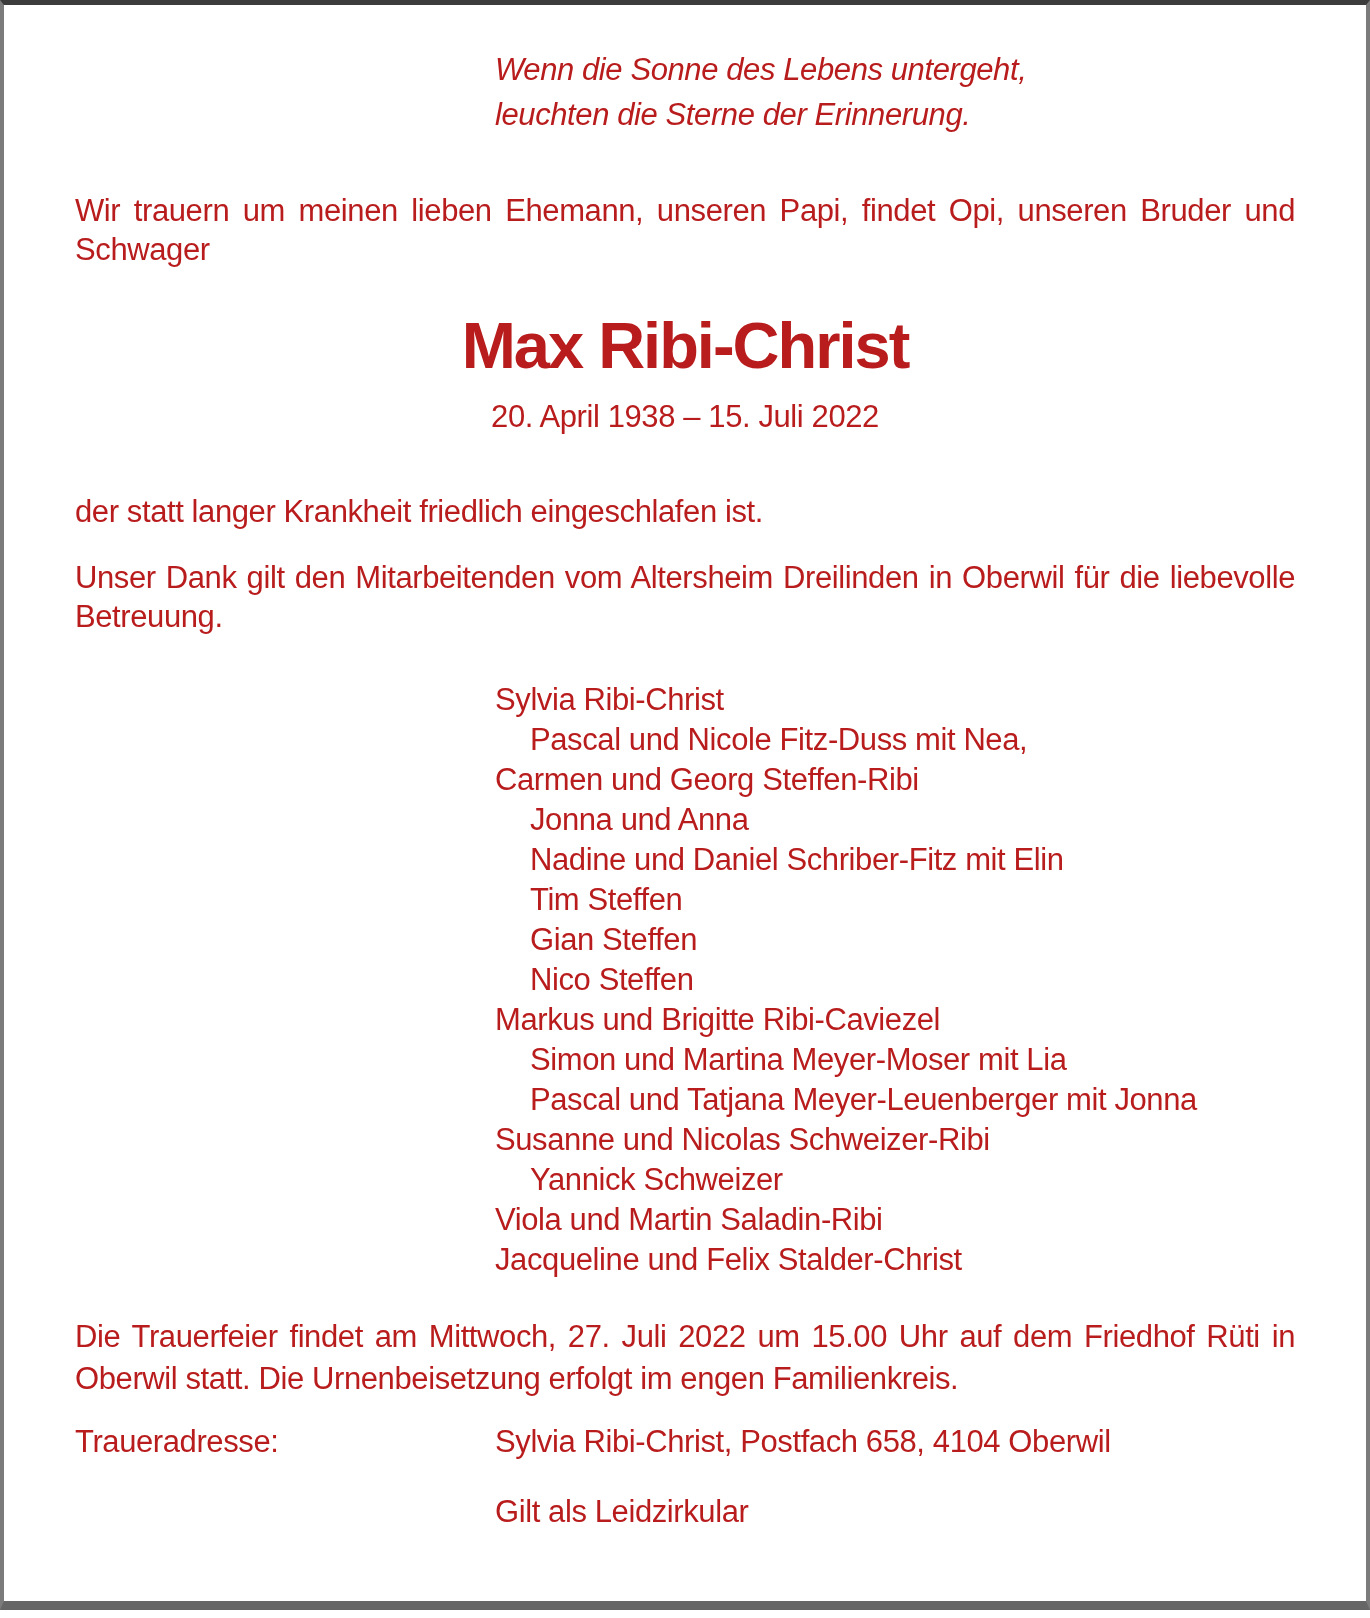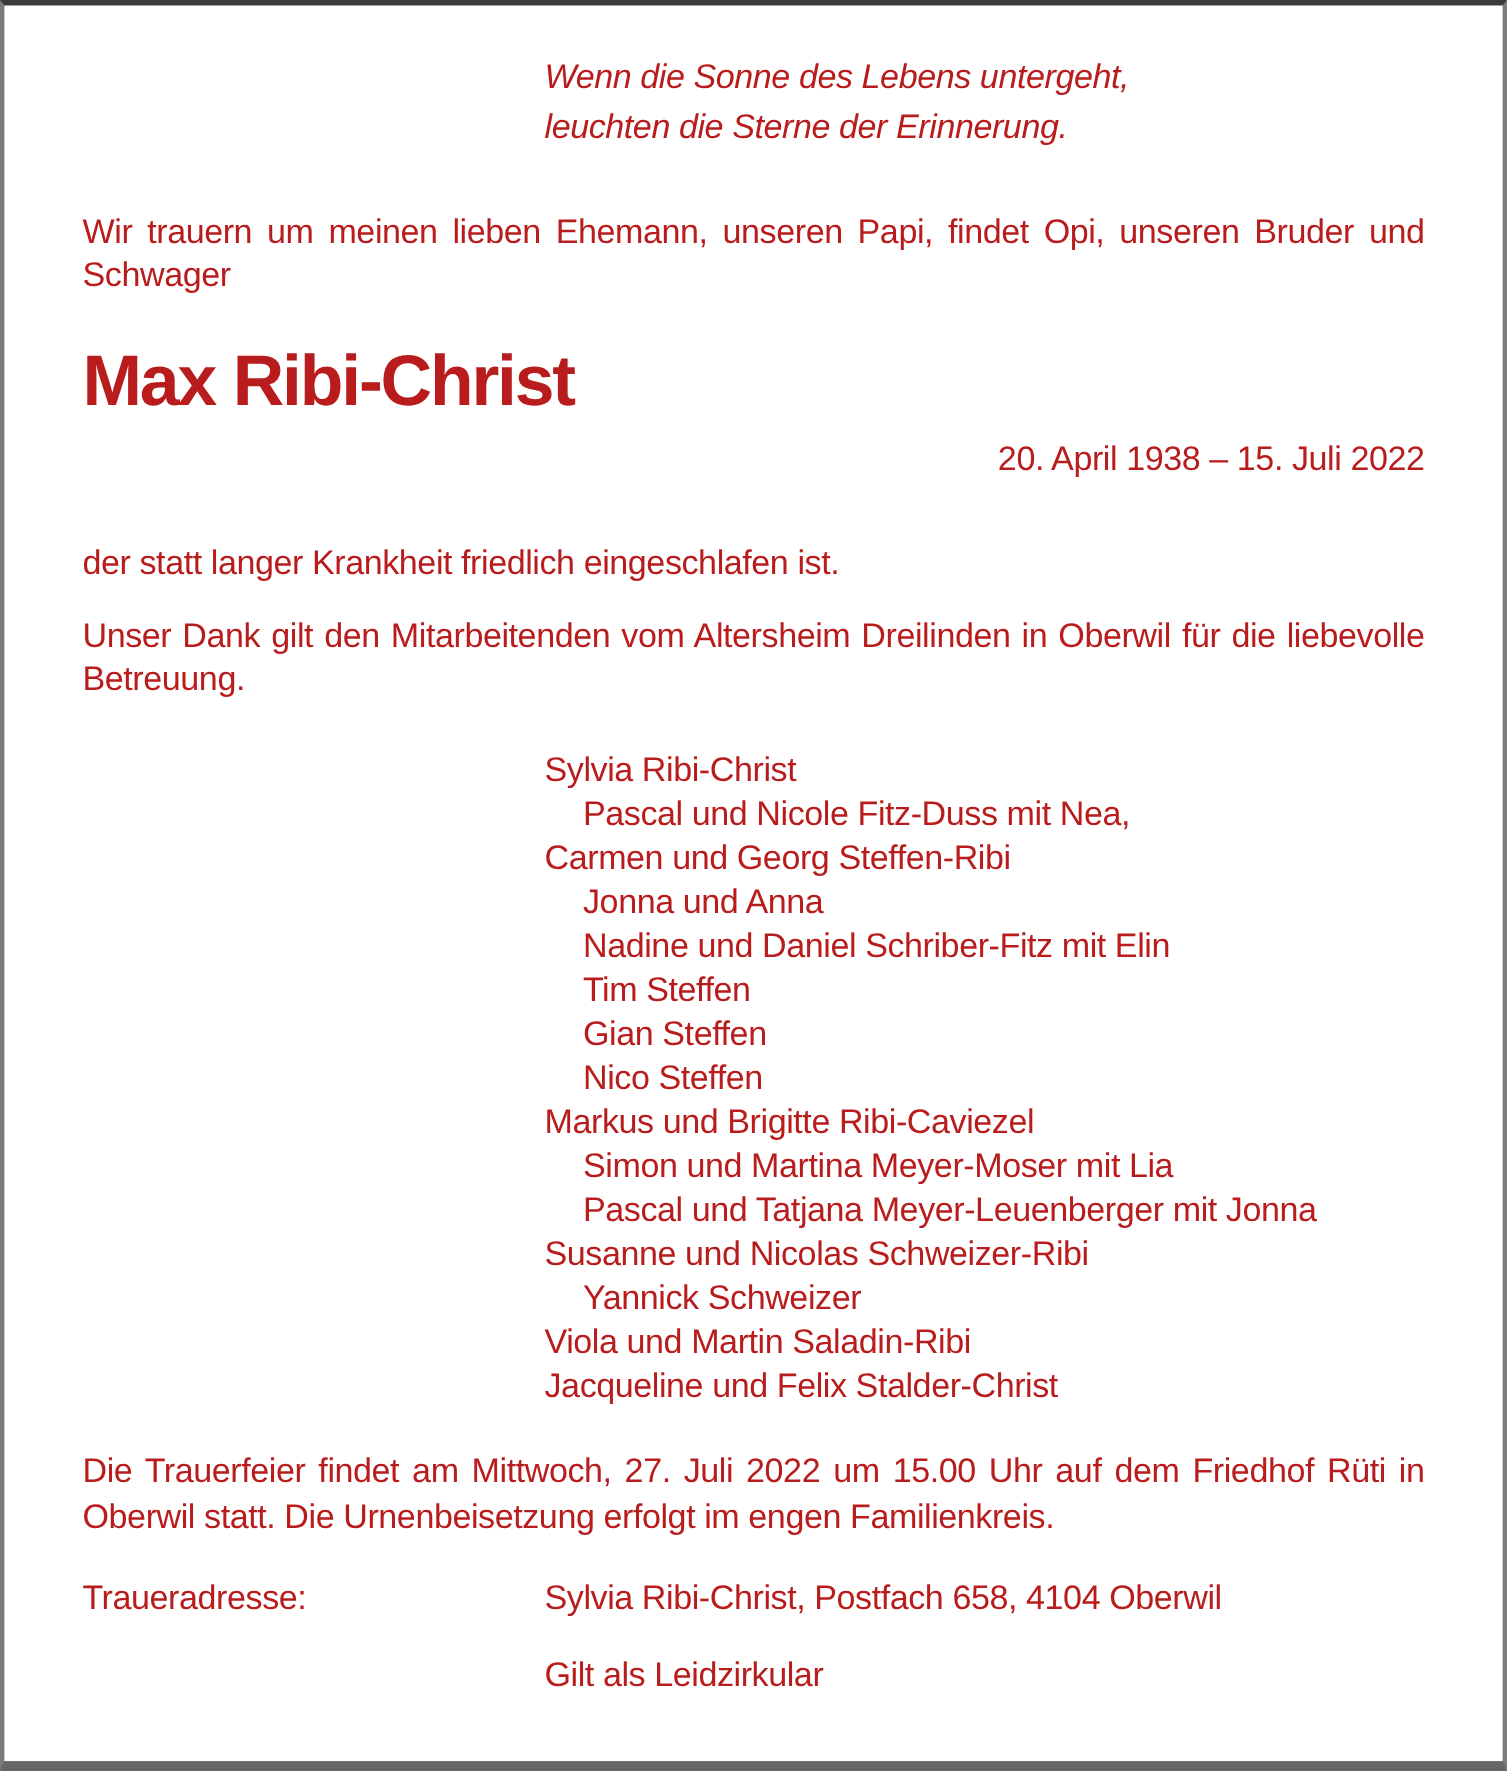--- a/index.html
+++ b/index.html
@@ -32,30 +32,30 @@
   .intro {
     margin-top: 54px;
     line-height: 39px;
     text-align: justify;
     text-align-last: left;
     word-spacing: 5px;
   }
 
   .name {
     margin: 40px 0 0 0;
-    text-align: left;
+    text-align: center;
     font-size: 65px;
     font-weight: 700;
     letter-spacing: -2px;
     line-height: 74px;
   }
 
   .dates {
     margin-top: 14px;
-    text-align: right;
+    text-align: center;
     line-height: 39px;
   }
 
   .passing {
     margin-top: 56px;
     line-height: 39px;
   }
 
   .thanks {
     margin-top: 27px;
@@ -73,21 +73,21 @@
   .family-line.indent { padding-left: 35px; }
 
   .funeral {
     margin-top: 36px;
     line-height: 42px;
     text-align: justify;
     text-align-last: left;
   }
 
   .addr {
-    margin-top: 33px;
+    margin-top: 22px;
     display: flex;
     line-height: 39px;
   }
 
   .addr-label {
     width: 420px;
     flex: none;
   }
 
   .circular {

